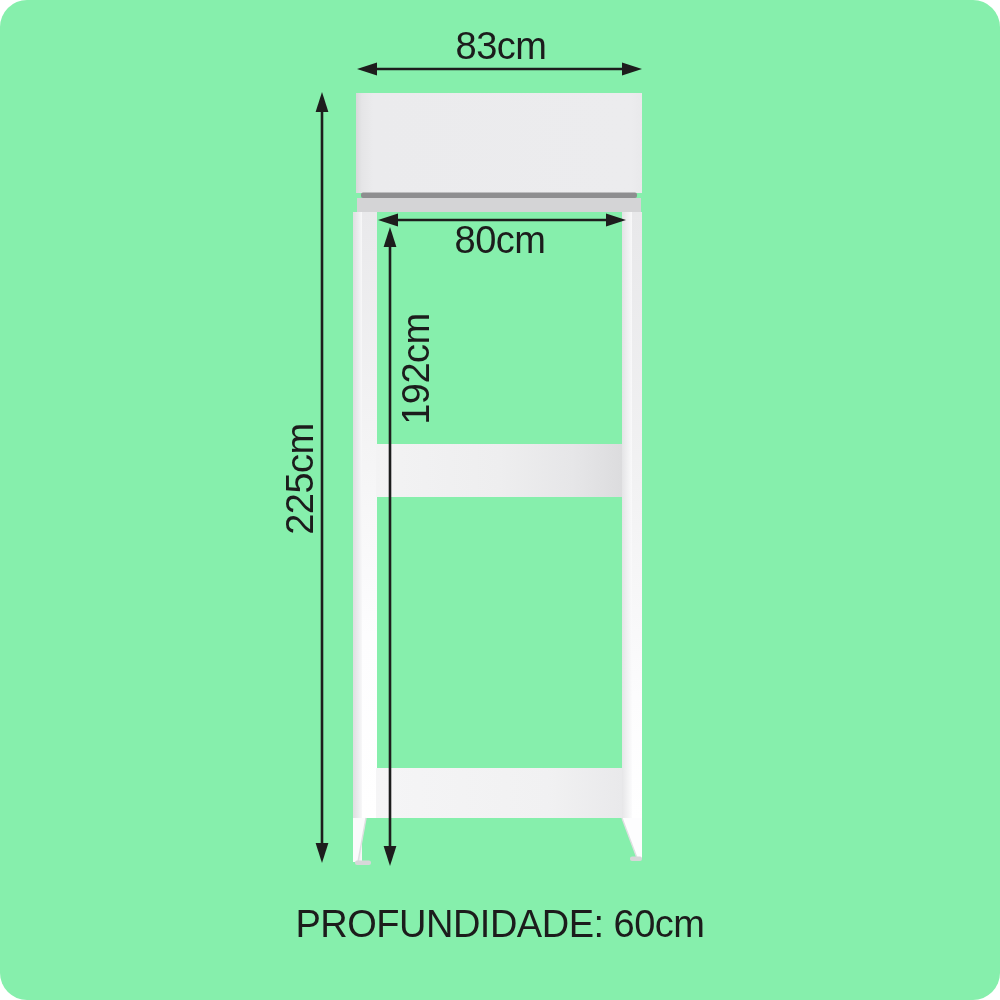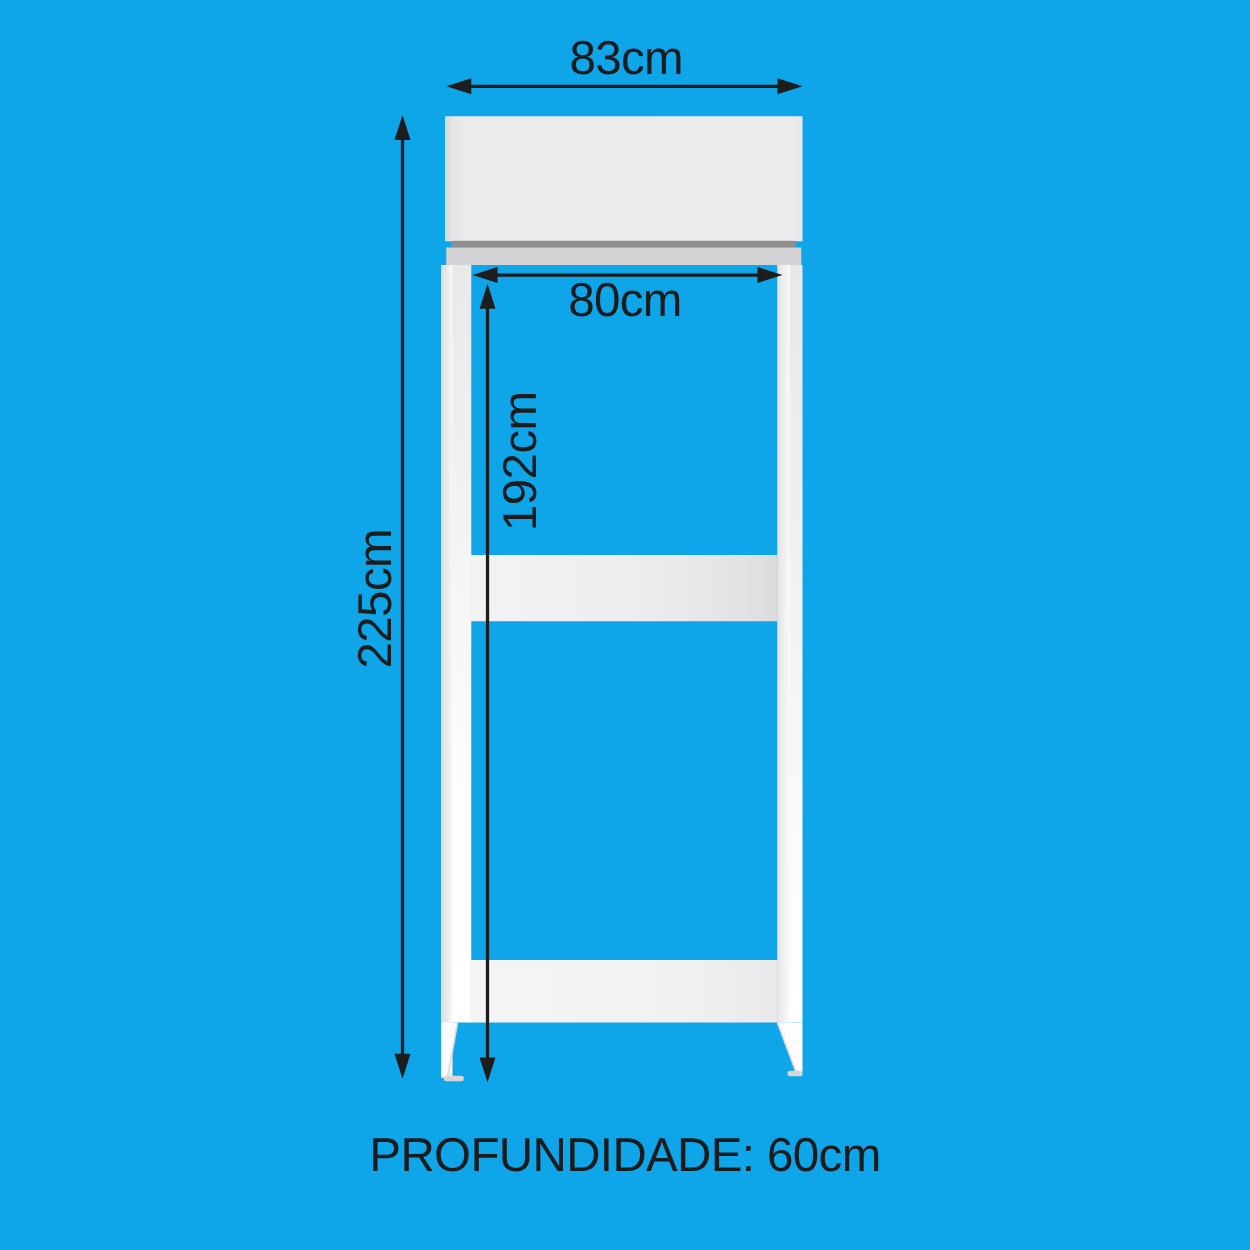--- a/index.html
+++ b/index.html
@@ -5,22 +5,23 @@
   html, body {
     margin: 0;
     padding: 0;
     background: #ffffff;
     font-family: "Liberation Sans", sans-serif;
   }
   .stage {
     position: relative;
     width: 1000px;
     height: 1000px;
-    background: #0ea5e9;
+    background: #86efac;
     overflow: hidden;
+    border-radius: 27px;
   }
   .stage svg {
     position: absolute;
     inset: 0;
     display: block;
   }
   .dim-label {
     font-family: "Liberation Sans", sans-serif;
     font-size: 38px;
     letter-spacing: -0.5px;

